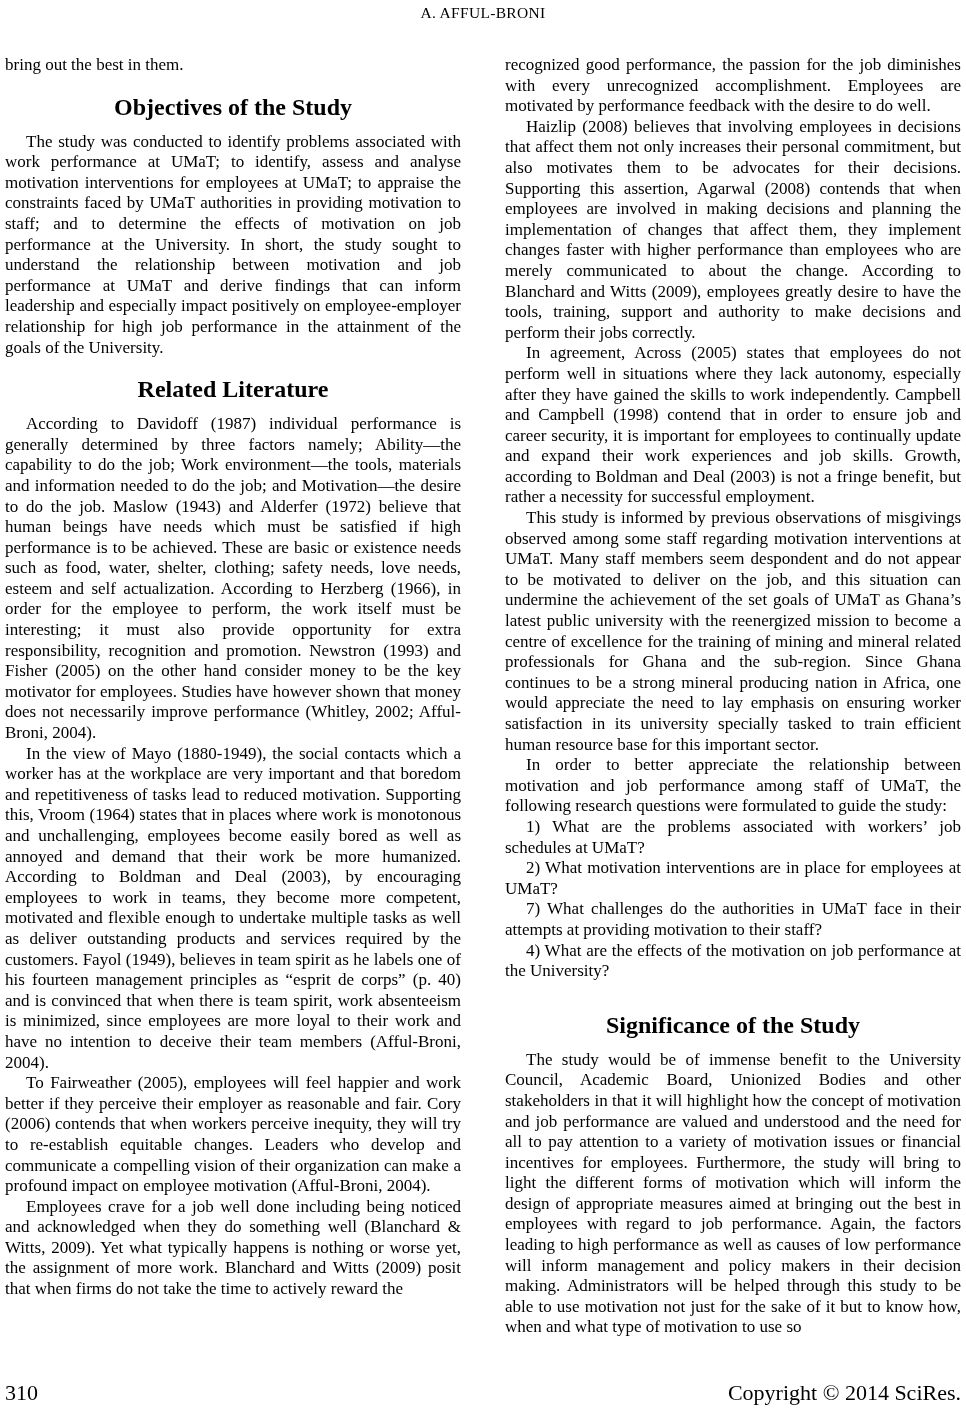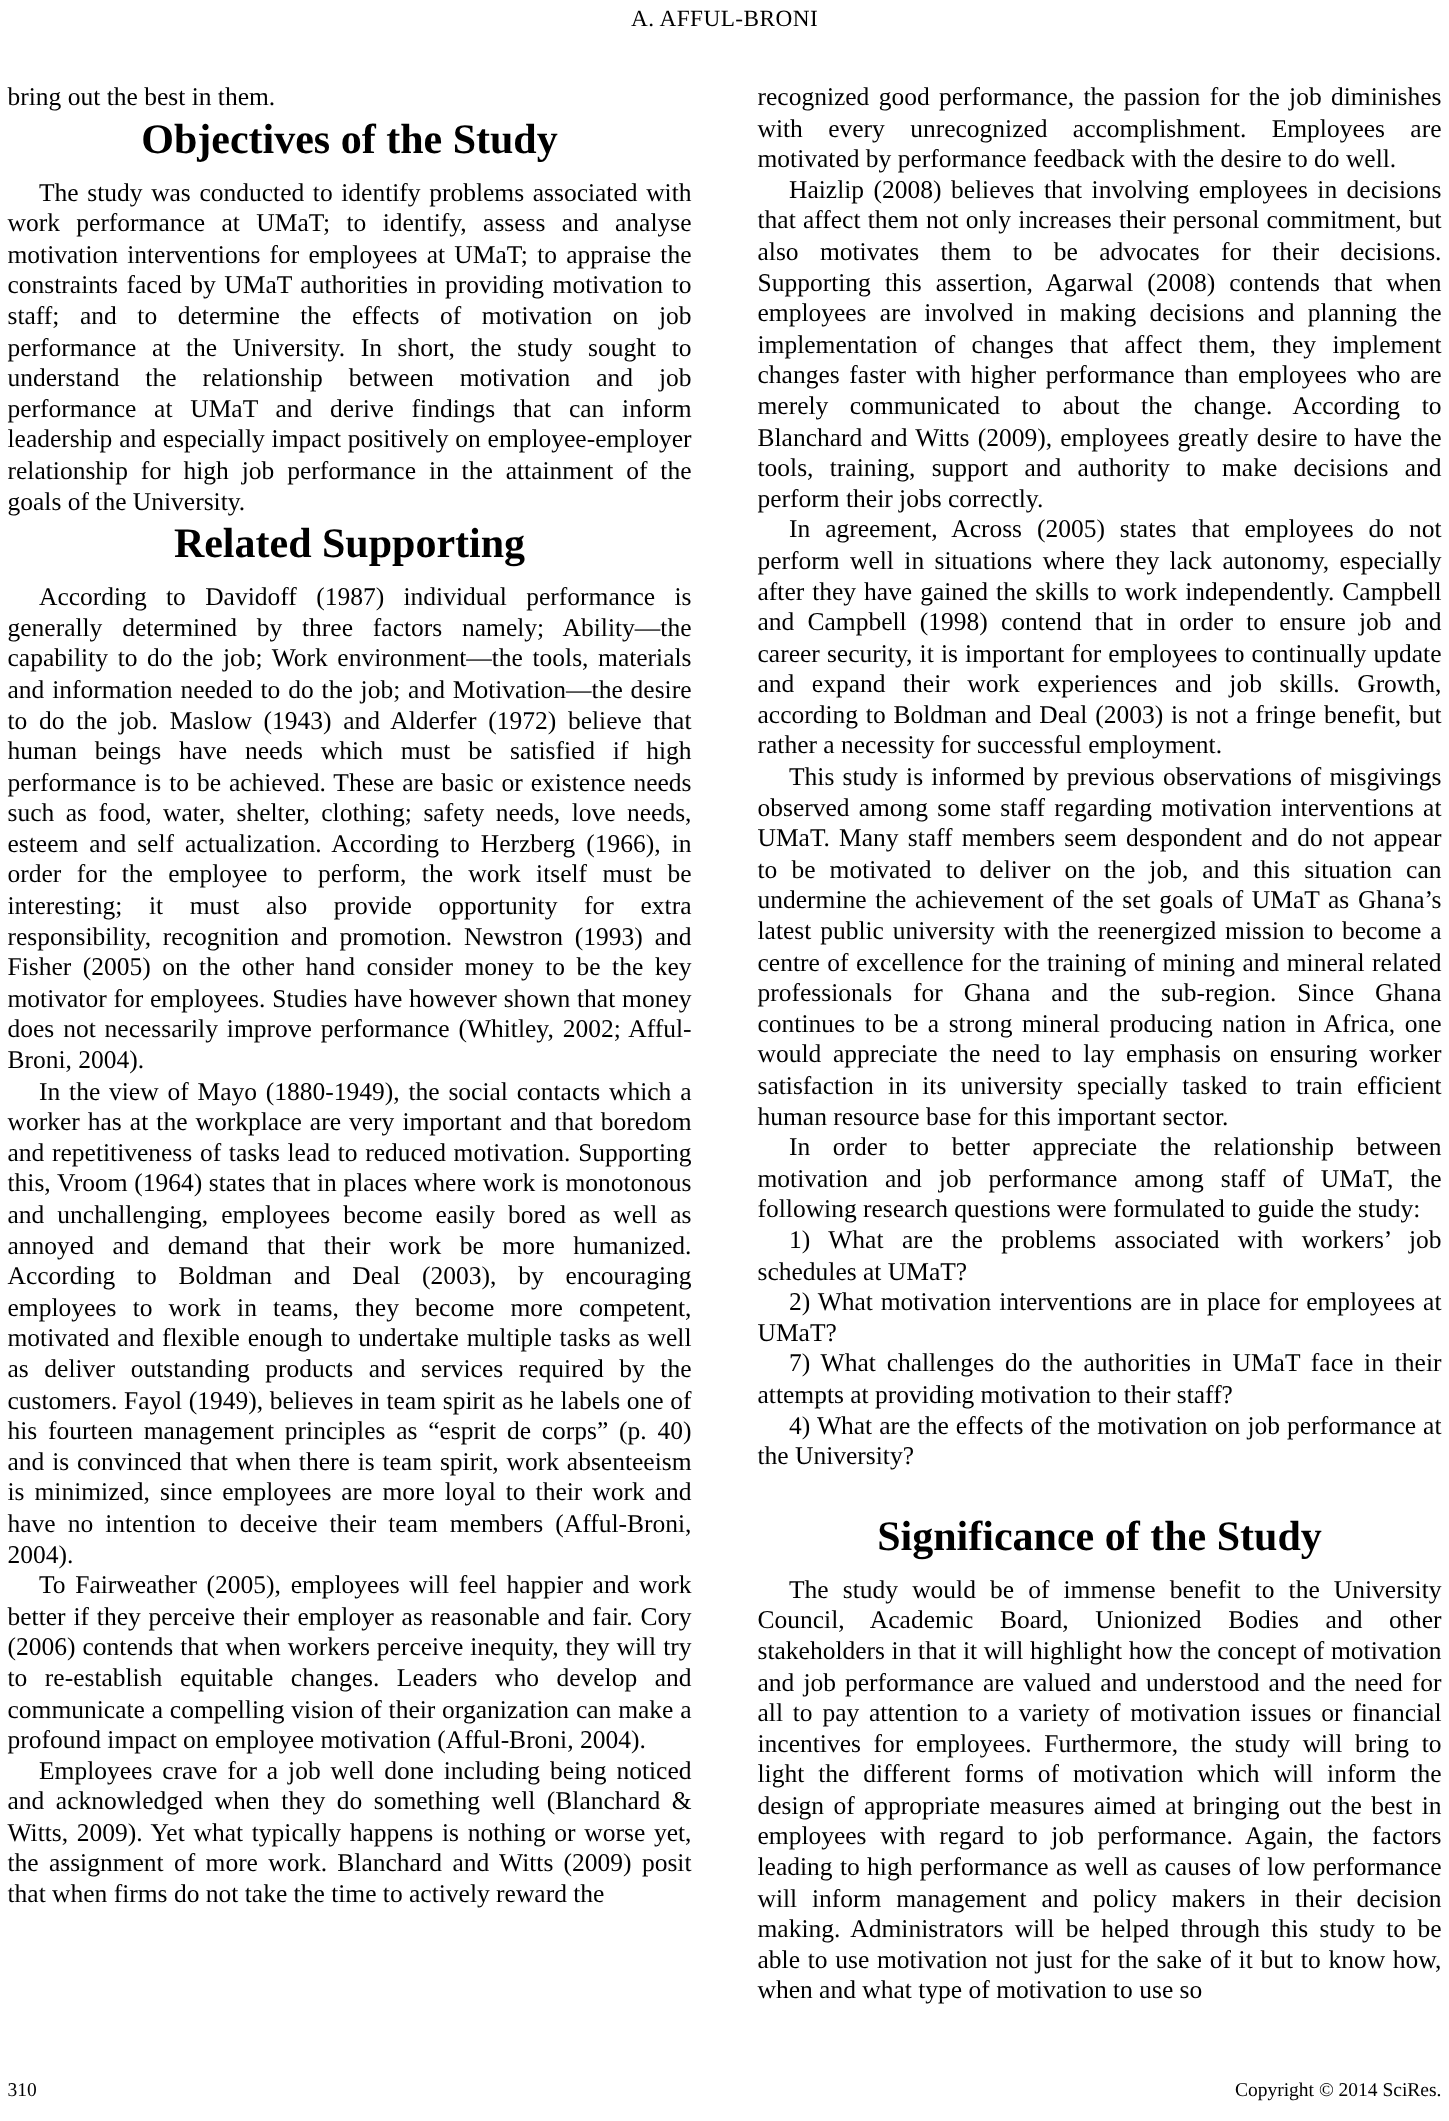--- a/index.html
+++ b/index.html
@@ -43,55 +43,55 @@
   }
   .para {
     margin: 0;
     text-indent: 21px;
   }
   .para-cont {
     margin: 0;
     text-indent: 0;
   }
   .sec-heading {
-    font-size: 28px;
+    font-size: 24px;
     font-weight: bold;
     text-align: center;
     text-indent: 0;
-    margin: 6px 0 13px 0;
+    margin: 19px 0 13px 0;
     line-height: 24px;
   }
   .sec-heading.extra-space {
     margin-top: 31px;
   }
   .footer {
     position: absolute;
     left: 5px;
     right: 5px;
     bottom: 11px;
     display: flex;
     justify-content: space-between;
-    font-size: 13px;
+    font-size: 22px;
     line-height: 20px;
   }
 </style>
 </head>
 <body>
 
 <div class="page">
 
   <div class="running-head">A. AFFUL-BRONI</div>
 
   <div class="columns">
 
     <div class="col">
       <p class="para-cont">bring out the best in them.</p>
       <h2 class="sec-heading">Objectives of the Study</h2>
       <p class="para">The study was conducted to identify problems associated with work performance at UMaT; to identify, assess and analyse motivation interventions for employees at UMaT; to appraise the constraints faced by UMaT authorities in providing motivation to staff; and to determine the effects of motivation on job performance at the University. In short, the study sought to understand the relationship between motivation and job performance at UMaT and derive findings that can inform leadership and especially impact positively on employee-employer relationship for high job performance in the attainment of the goals of the University.</p>
-      <h2 class="sec-heading">Related Supporting</h2>
+      <h2 class="sec-heading">Related Literature</h2>
       <p class="para">According to Davidoff (1987) individual performance is generally determined by three factors namely; Ability—the capability to do the job; Work environment—the tools, materials and information needed to do the job; and Motivation—the desire to do the job. Maslow (1943) and Alderfer (1972) believe that human beings have needs which must be satisfied if high performance is to be achieved. These are basic or existence needs such as food, water, shelter, clothing; safety needs, love needs, esteem and self actualization. According to Herzberg (1966), in order for the employee to perform, the work itself must be interesting; it must also provide opportunity for extra responsibility, recognition and promotion. Newstron (1993) and Fisher (2005) on the other hand consider money to be the key motivator for employees. Studies have however shown that money does not necessarily improve performance (Whitley, 2002; Afful-Broni, 2004).</p>
       <p class="para">In the view of Mayo (1880-1949), the social contacts which a worker has at the workplace are very important and that boredom and repetitiveness of tasks lead to reduced motivation. Supporting this, Vroom (1964) states that in places where work is monotonous and unchallenging, employees become easily bored as well as annoyed and demand that their work be more humanized. According to Boldman and Deal (2003), by encouraging employees to work in teams, they become more competent, motivated and flexible enough to undertake multiple tasks as well as deliver outstanding products and services required by the customers. Fayol (1949), believes in team spirit as he labels one of his fourteen management principles as “esprit de corps” (p. 40) and is convinced that when there is team spirit, work absenteeism is minimized, since employees are more loyal to their work and have no intention to deceive their team members (Afful-Broni, 2004).</p>
       <p class="para">To Fairweather (2005), employees will feel happier and work better if they perceive their employer as reasonable and fair. Cory (2006) contends that when workers perceive inequity, they will try to re-establish equitable changes. Leaders who develop and communicate a compelling vision of their organization can make a profound impact on employee motivation (Afful-Broni, 2004).</p>
       <p class="para">Employees crave for a job well done including being noticed and acknowledged when they do something well (Blanchard &amp; Witts, 2009). Yet what typically happens is nothing or worse yet, the assignment of more work. Blanchard and Witts (2009) posit that when firms do not take the time to actively reward the</p>
     </div>
 
     <div class="col">
       <p class="para-cont">recognized good performance, the passion for the job diminishes with every unrecognized accomplishment. Employees are motivated by performance feedback with the desire to do well.</p>
       <p class="para">Haizlip (2008) believes that involving employees in decisions that affect them not only increases their personal commitment, but also motivates them to be advocates for their decisions. Supporting this assertion, Agarwal (2008) contends that when employees are involved in making decisions and planning the implementation of changes that affect them, they implement changes faster with higher performance than employees who are merely communicated to about the change. According to Blanchard and Witts (2009), employees greatly desire to have the tools, training, support and authority to make decisions and perform their jobs correctly.</p>
       <p class="para">In agreement, Across (2005) states that employees do not perform well in situations where they lack autonomy, especially after they have gained the skills to work independently. Campbell and Campbell (1998) contend that in order to ensure job and career security, it is important for employees to continually update and expand their work experiences and job skills. Growth, according to Boldman and Deal (2003) is not a fringe benefit, but rather a necessity for successful employment.</p>

